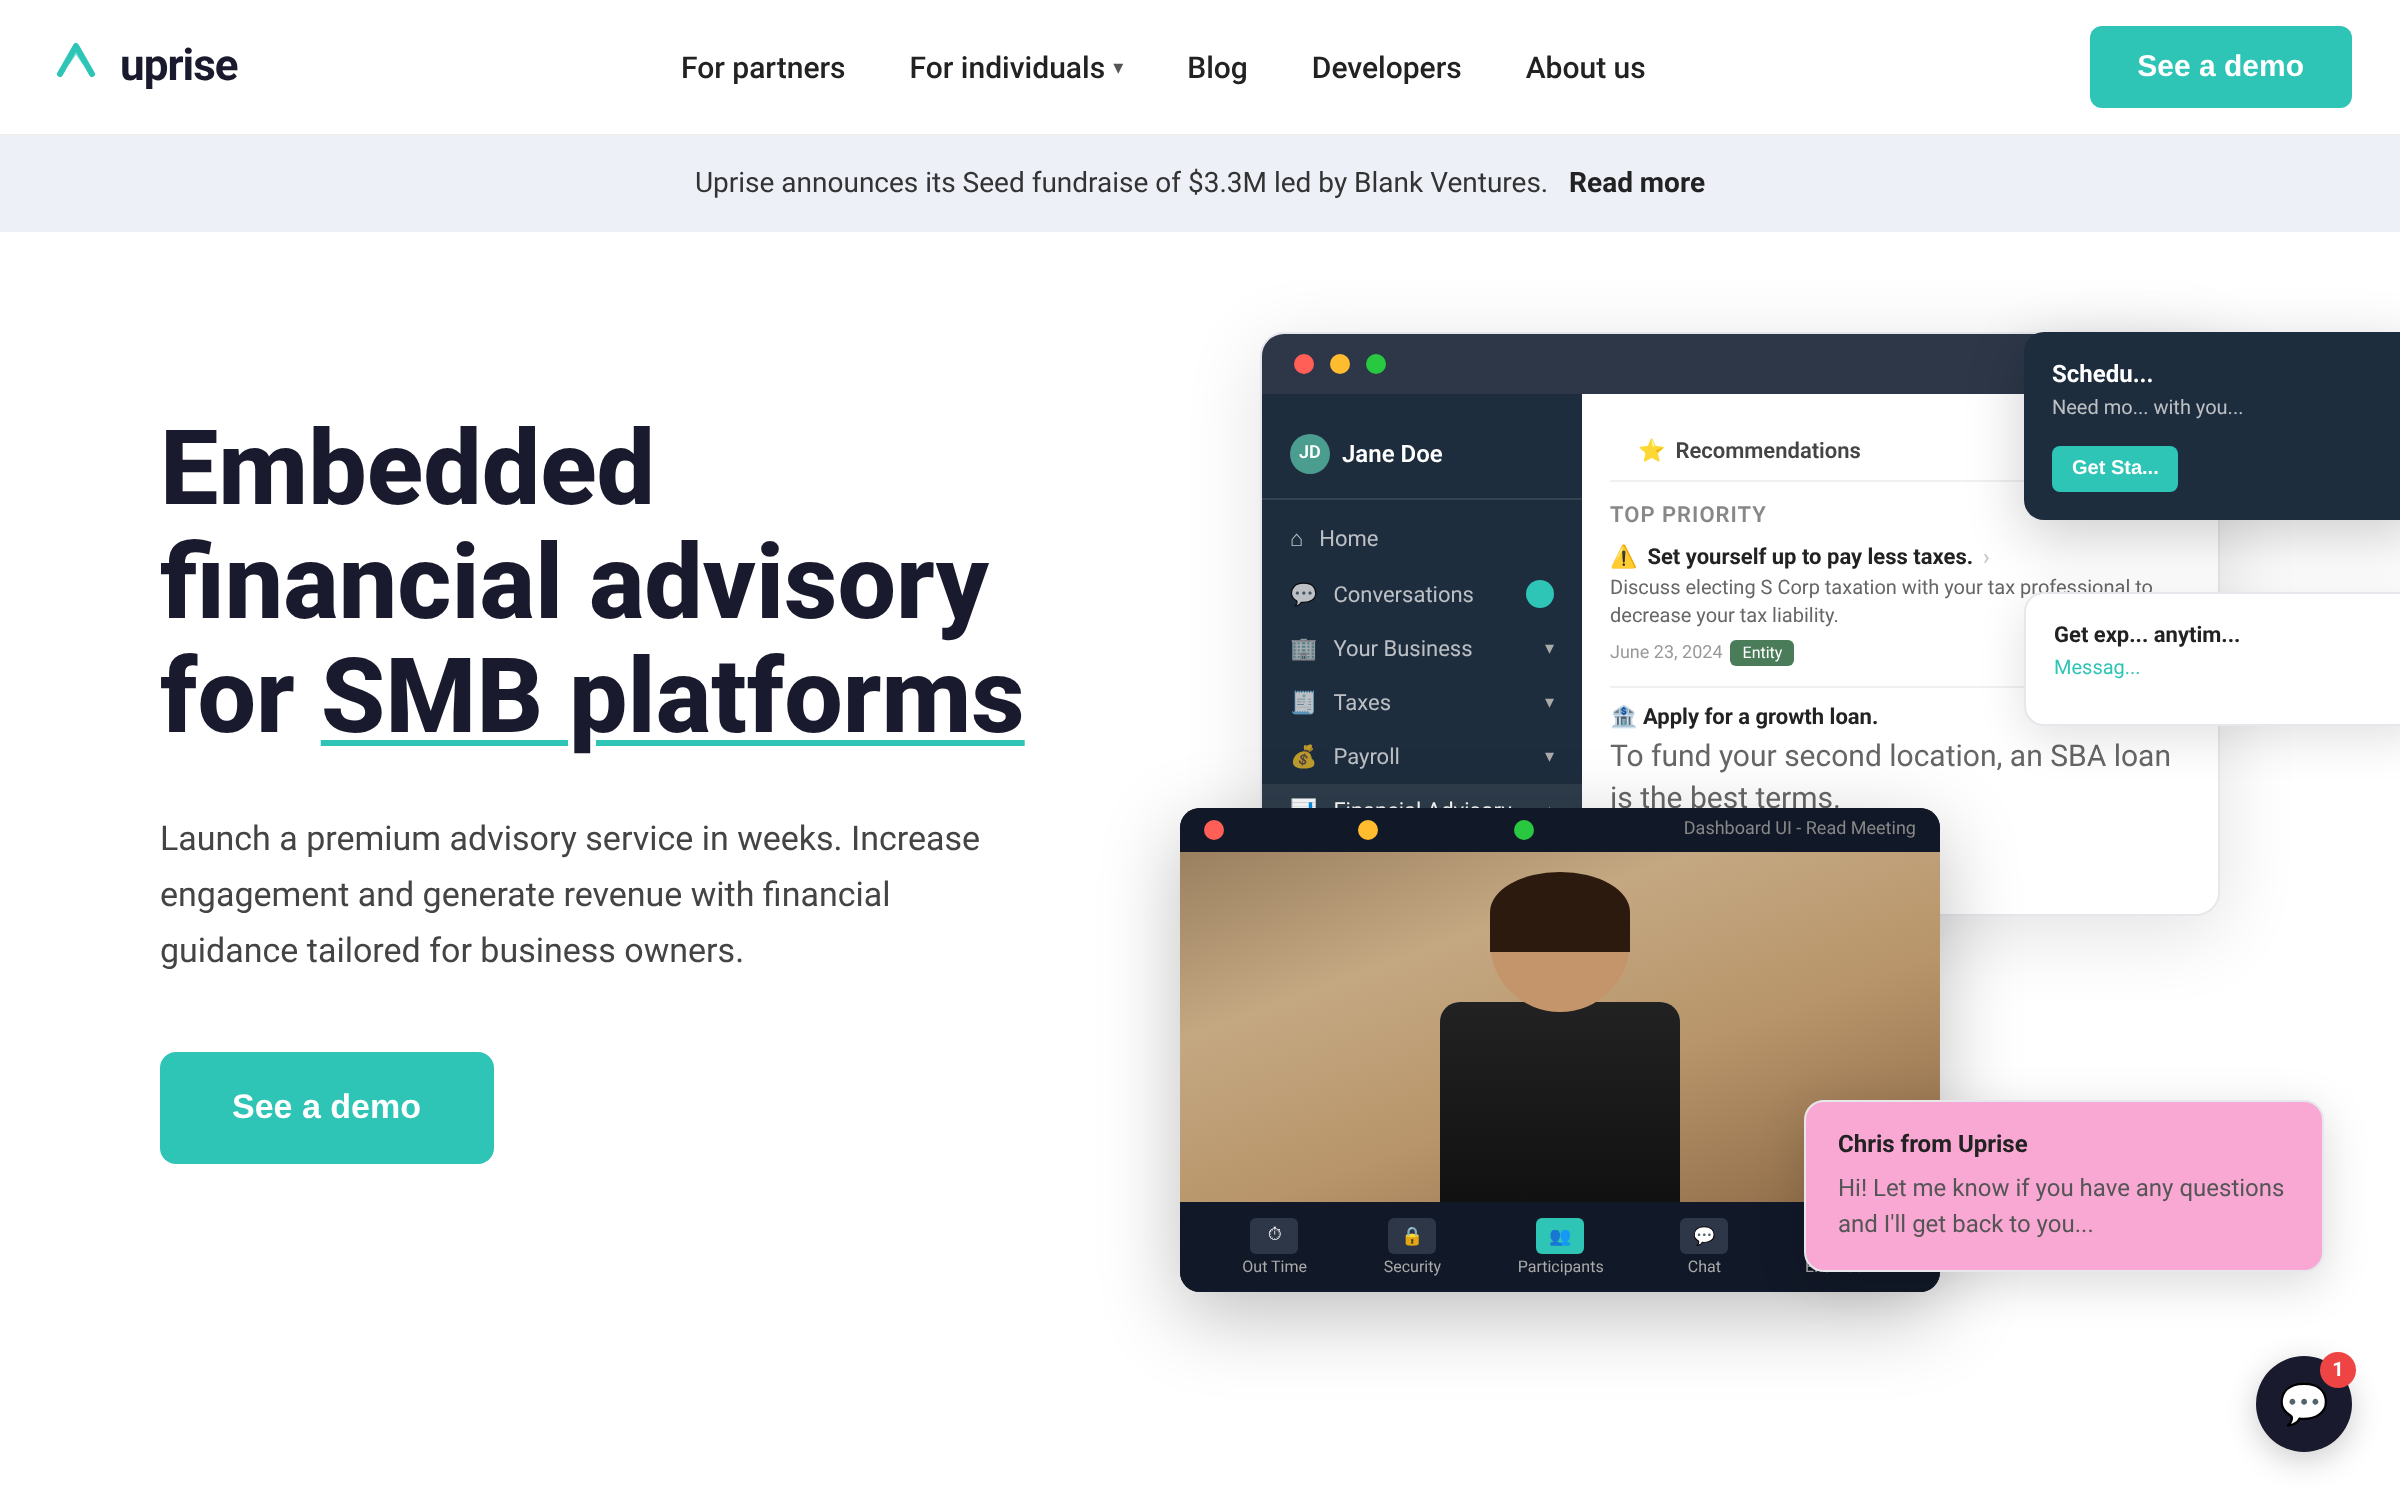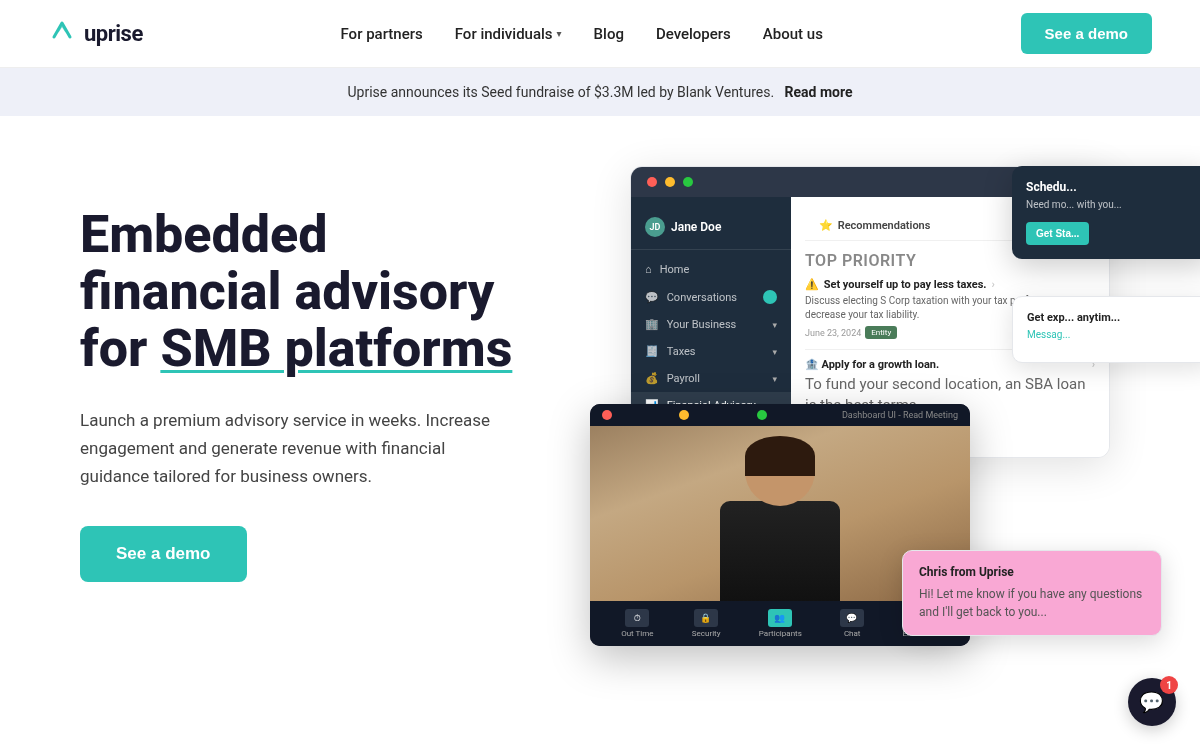--- a/index.html
+++ b/index.html
@@ -1,21 +1,21 @@
 <!DOCTYPE html>
 <html><head>
   <meta charset="utf-8">
   <style>
     * { margin: 0; padding: 0; box-sizing: border-box; }
     body { font-family: -apple-system, BlinkMacSystemFont, 'Segoe UI', Roboto, sans-serif; background: #fff; overflow-x: hidden; }
 
     
     nav {
       display: flex; align-items: center; justify-content: space-between;
-      padding: 0 48px; height: 68px; background: #fff;
+      padding: 0 24px; height: 68px; background: #fff;
       border-bottom: 1px solid #eee; position: relative; z-index: 10;
     }
     .nav-logo { display: flex; align-items: center; gap: 8px; }
     .logo-icon { color: #2ec4b6; font-size: 22px; }
     .logo-text { font-size: 22px; font-weight: 700; color: #1a1a2e; letter-spacing: -0.5px; }
     .nav-links { display: flex; align-items: flex-end; gap: 32px; }
     .nav-link { font-size: 15px; color: #222; text-decoration: none; font-weight: 500; cursor: pointer; }
     .nav-link-dropdown { display: flex; align-items: center; gap: 4px; }
     .chevron-small { font-size: 10px; color: #555; }
     .nav-cta {
@@ -94,21 +94,21 @@
       padding: 7px 14px; font-size: 11px; color: rgba(255,255,255,0.7);
       display: flex; align-items: center; gap: 8px; cursor: pointer;
     }
     .dash-nav-item.active { color: #fff; background: rgba(255,255,255,0.08); }
     .dash-nav-item.selected { color: #2ec4b6; font-weight: 600; }
     .nav-icon { font-size: 11px; }
     .dash-main {
       flex: 1; background: #fff; padding: 14px;
       overflow: hidden;
     }
-    .priority-label { font-size: 16px; color: #888; font-weight: 600; text-transform: uppercase; letter-spacing: 0.5px; margin-bottom: 8px; }
+    .priority-label { font-size: 11px; color: #888; font-weight: 600; text-transform: uppercase; letter-spacing: 0.5px; margin-bottom: 8px; }
     .rec-item { margin-bottom: 10px; }
     .rec-item-title { font-size: 11px; font-weight: 700; color: #222; margin-bottom: 3px; display: flex; align-items: center; gap: 5px; }
     .rec-item-body { font-size: 10px; color: #666; line-height: 1.4; }
     .rec-date { font-size: 9px; color: #999; margin-top: 4px; display: flex; align-items: center; gap: 4px; }
     .tag { background: #2d6a4f; color: #fff; font-size: 8px; padding: 2px 6px; border-radius: 3px; }
     .tag-entity { background: #4a7c59; }
     .rec-divider { border: none; border-top: 1px solid #f0f0f0; margin: 8px 0; }
     .rec-loan-title { font-size: 11px; font-weight: 700; color: #222; margin-bottom: 3px; }
     .rec-loan-body { font-size: 15px; color: #666; line-height: 1.4; }
     .rec-arrow { color: #ccc; font-size: 11px; float: right; }

